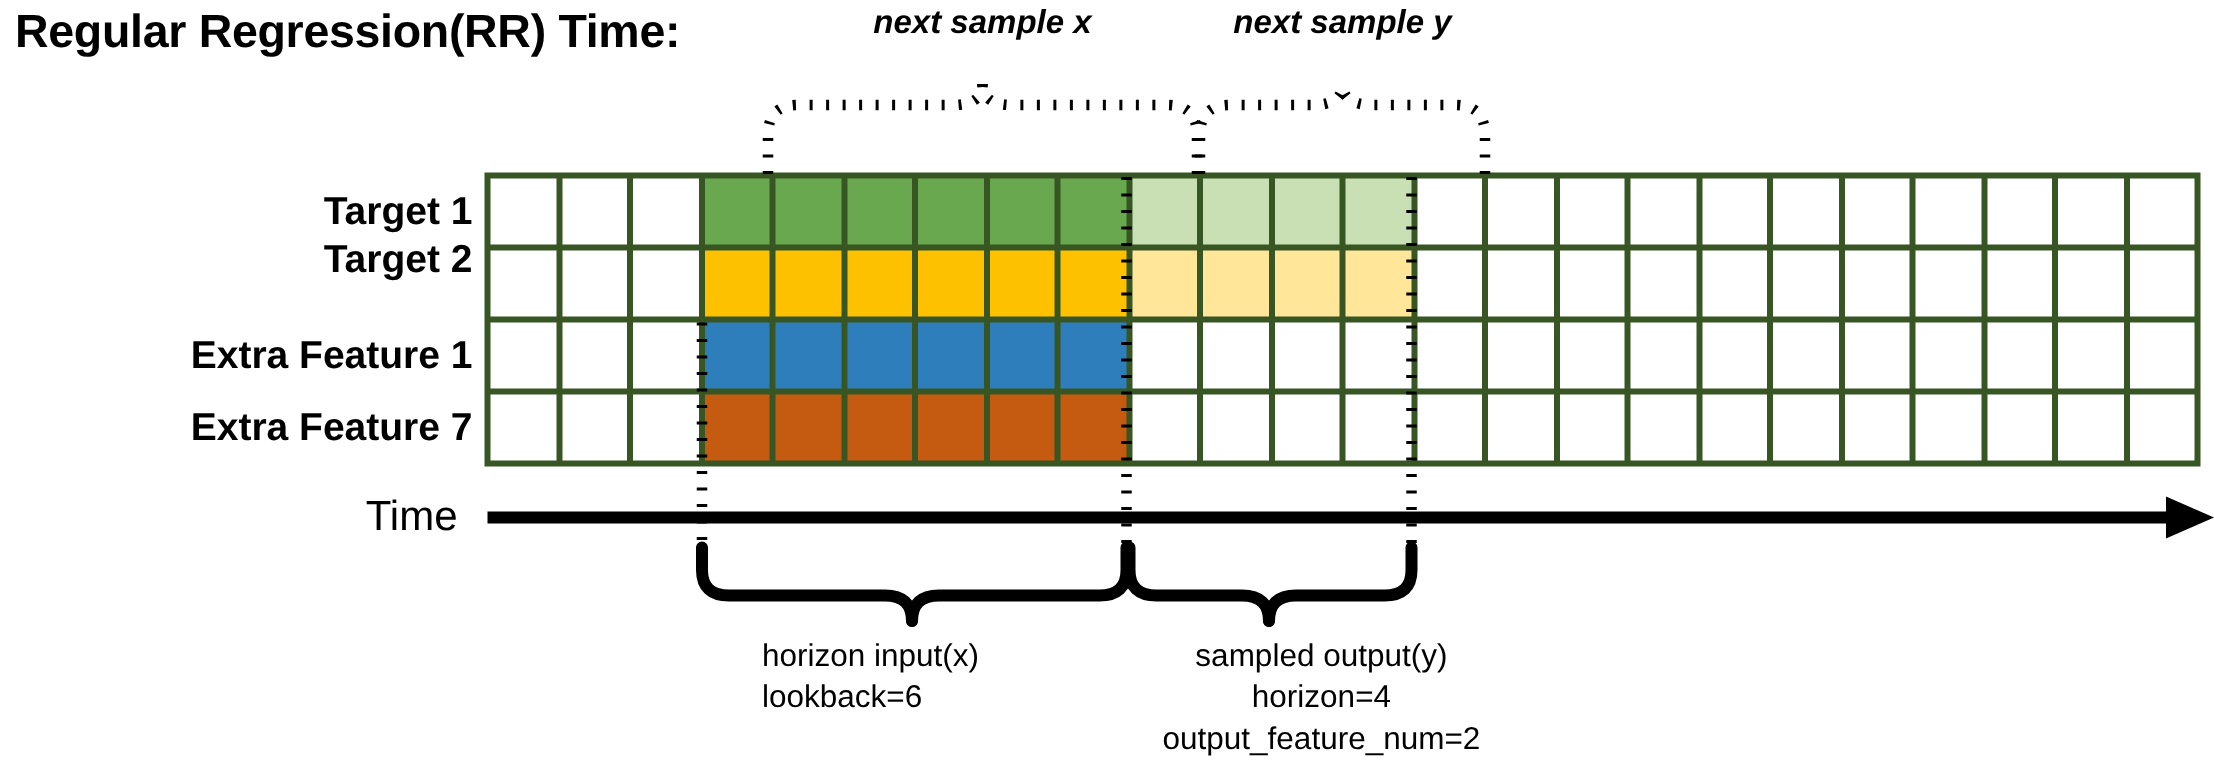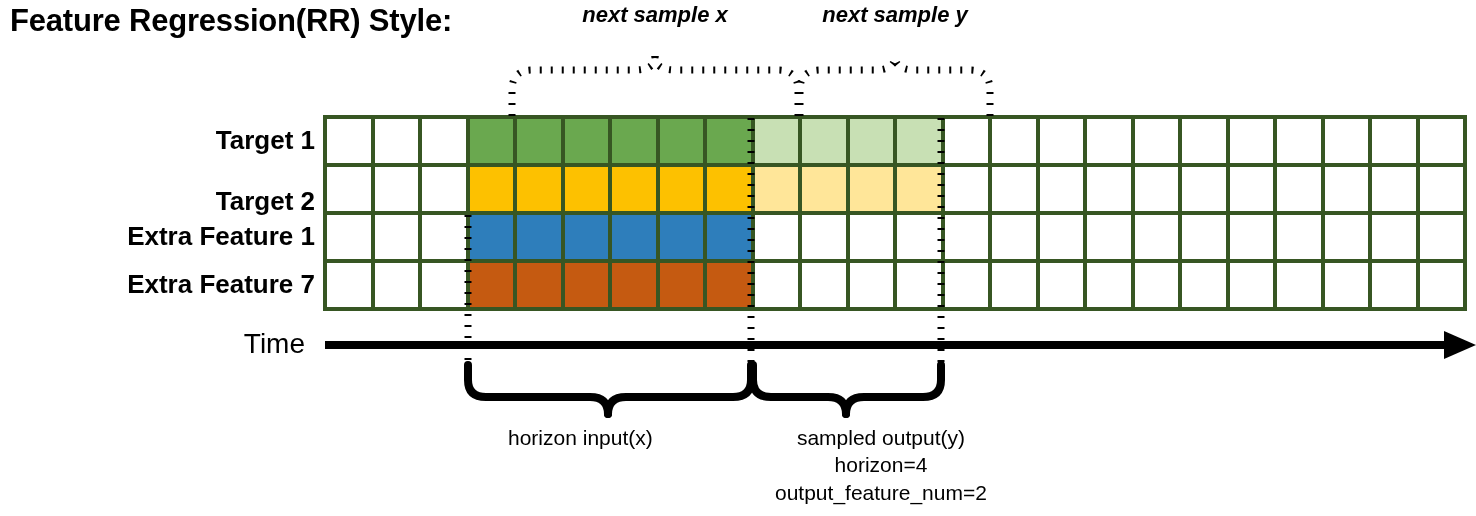--- a/index.html
+++ b/index.html
@@ -42,25 +42,25 @@
     position:absolute;left:150px;top:328px;width:155px;text-align:right;
     font-size:28px;font-weight:400;
   }
   .caption{
     position:absolute;font-size:21px;line-height:1.30;white-space:nowrap;
   }
 </style>
 </head>
 <body>
 
-<div id="page-title">Feature Regression(RR) Style:</div>
+<div id="page-title">Regular Regression(RR) Time:</div>
 
 <div id="row-labels">
   <div class="row-label" style="top:8px">Target 1</div>
-  <div class="row-label" style="top:69px">Target 2</div>
+  <div class="row-label" style="top:40px">Target 2</div>
   <div class="row-label" style="top:104px">Extra Feature 1</div>
   <div class="row-label" style="top:152px">Extra Feature 7</div>
 </div>
 
 <div id="grid">
     <div class="cell" style="background: rgb(255, 255, 255);"></div>
     <div class="cell" style="background: rgb(255, 255, 255);"></div>
     <div class="cell" style="background: rgb(255, 255, 255);"></div>
     <div class="cell" style="background: rgb(106, 168, 79);"></div>
     <div class="cell" style="background: rgb(106, 168, 79);"></div>
@@ -191,18 +191,19 @@
   </g>
 </svg>
 
 <div class="brace-top-label" style="left:512px;top:2px;width:286px;text-align:center;">next sample x</div>
 <div class="brace-top-label" style="left:800px;top:2px;width:190px;">next sample y</div>
 
 <div id="time-label">Time</div>
 
 <div class="caption" style="left:508px;top:424px;">
   <div>horizon input(x)</div>
+  <div>lookback=6</div>
 </div>
 <div class="caption" style="left:775px;top:424px;text-align:center;">
   <div>sampled output(y)</div>
   <div>horizon=4</div>
   <div>output_feature_num=2</div>
 </div>
 
 </body></html>

